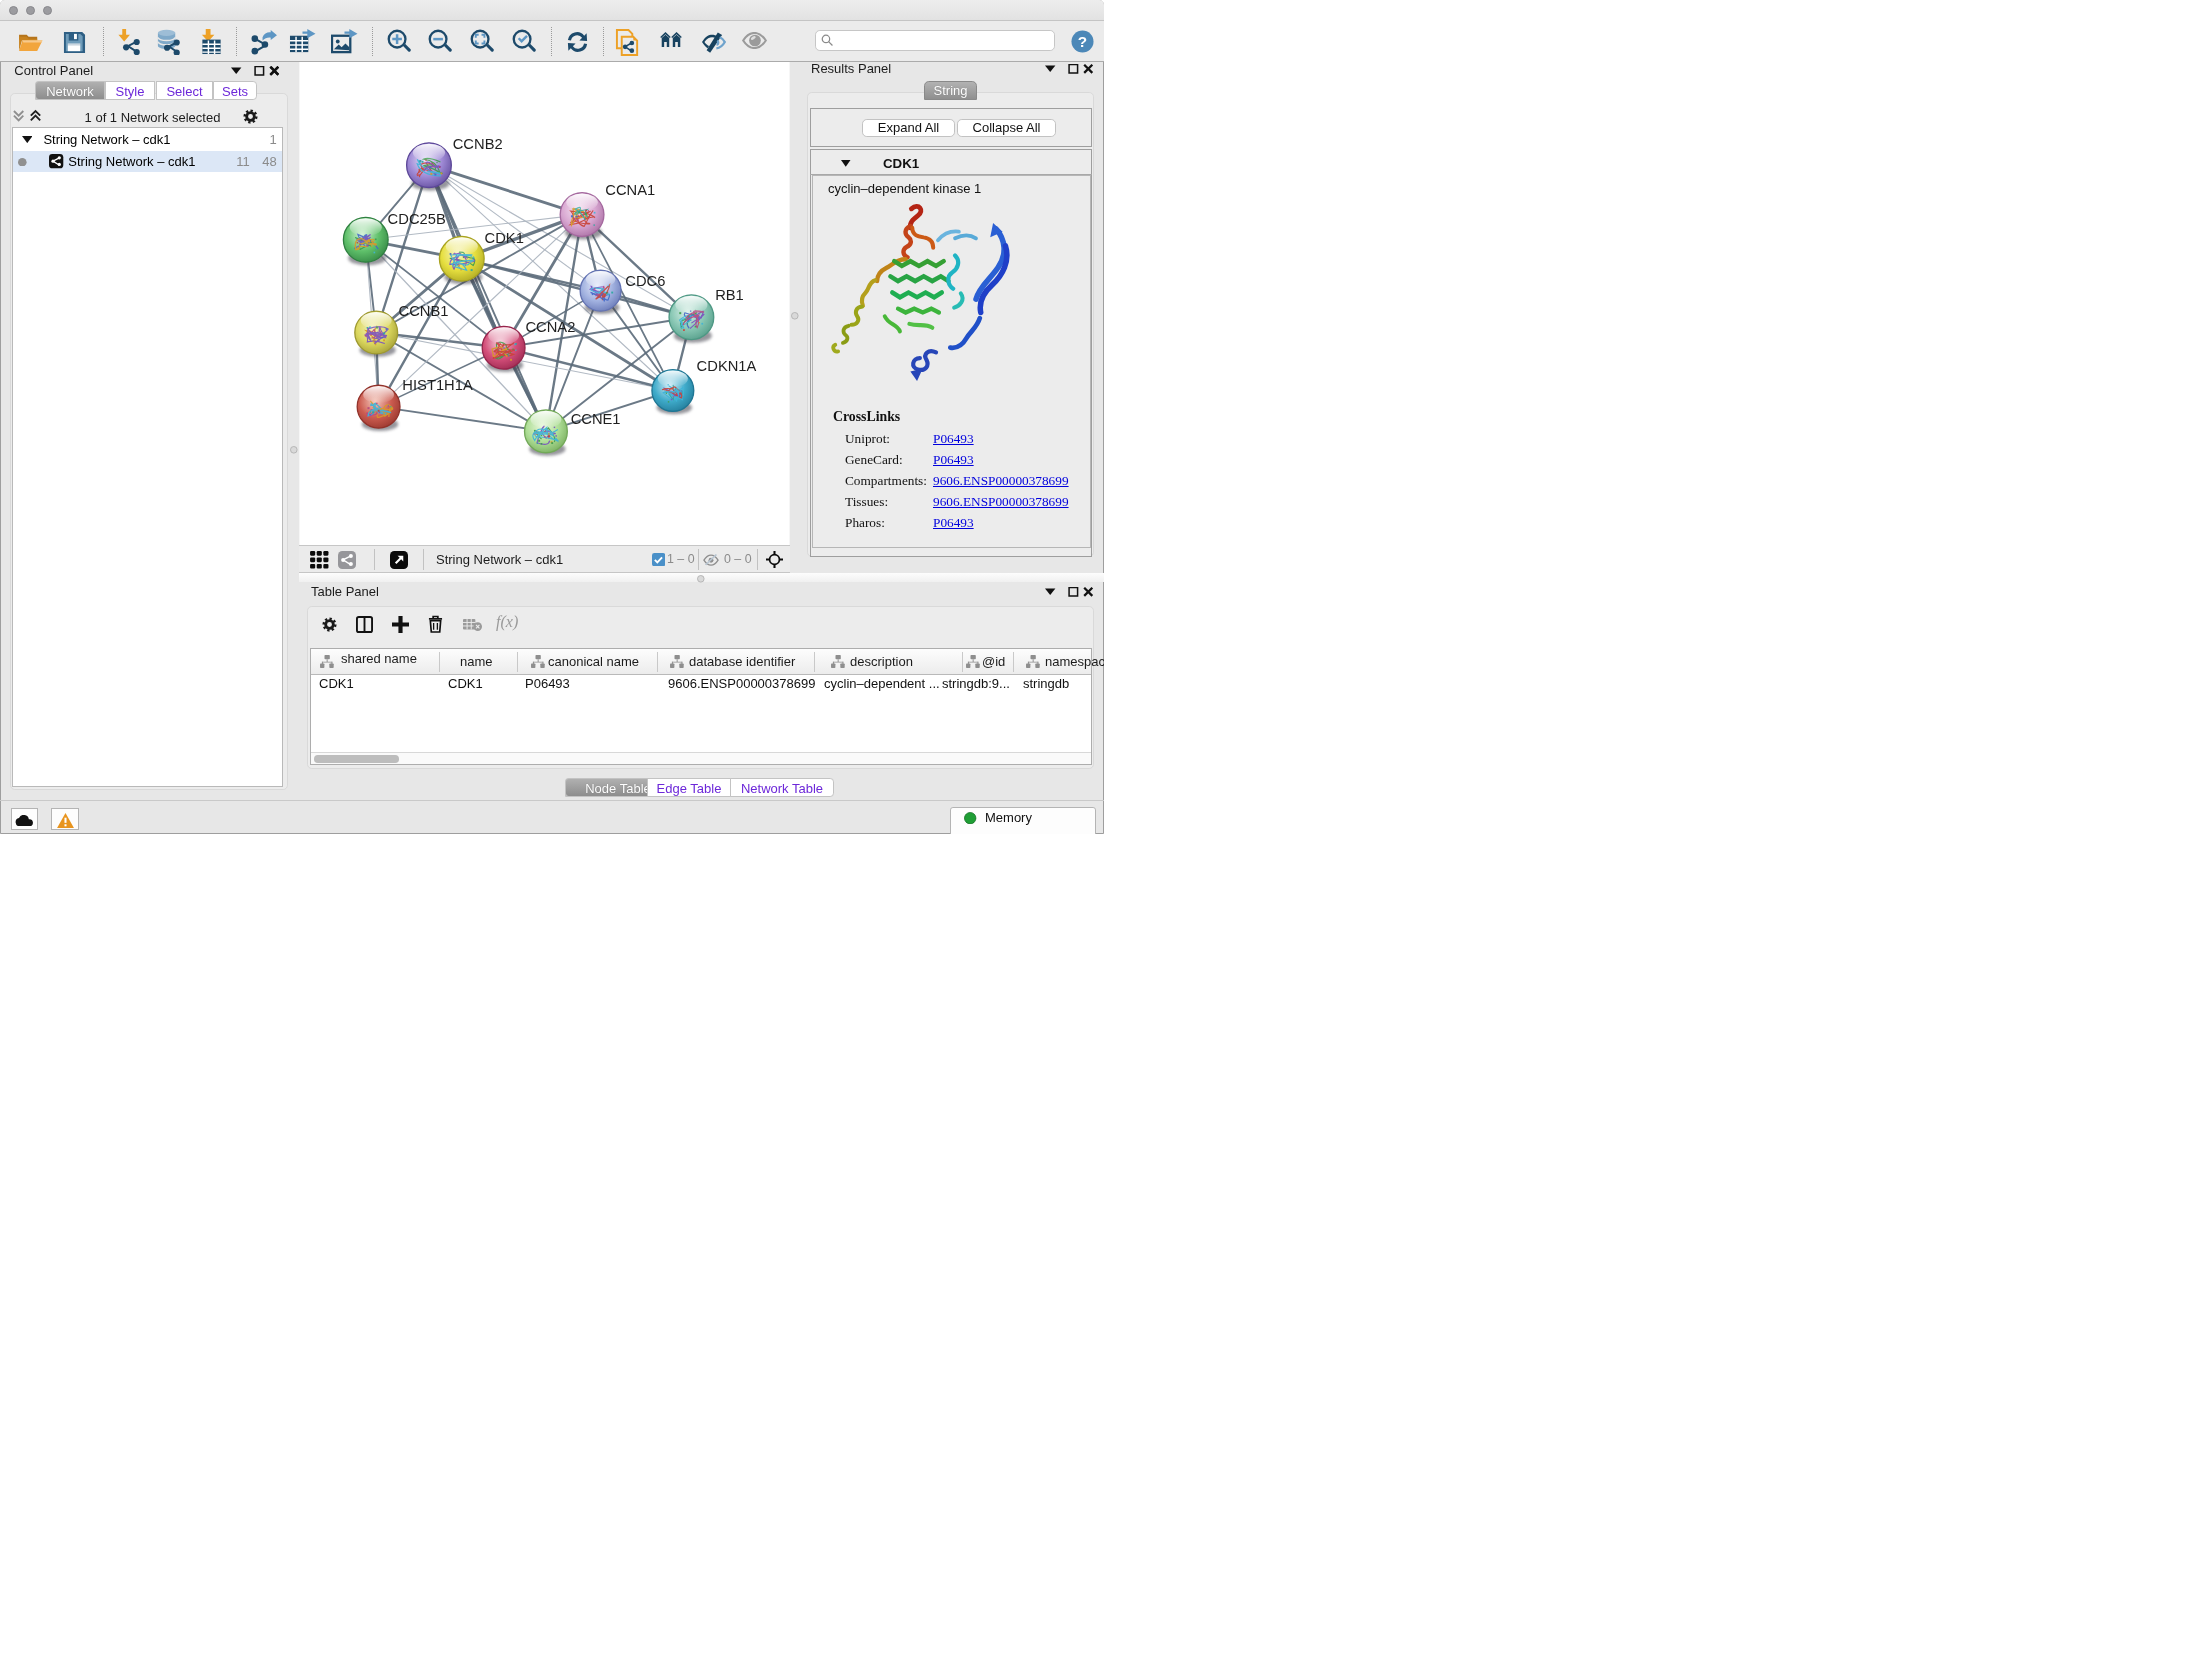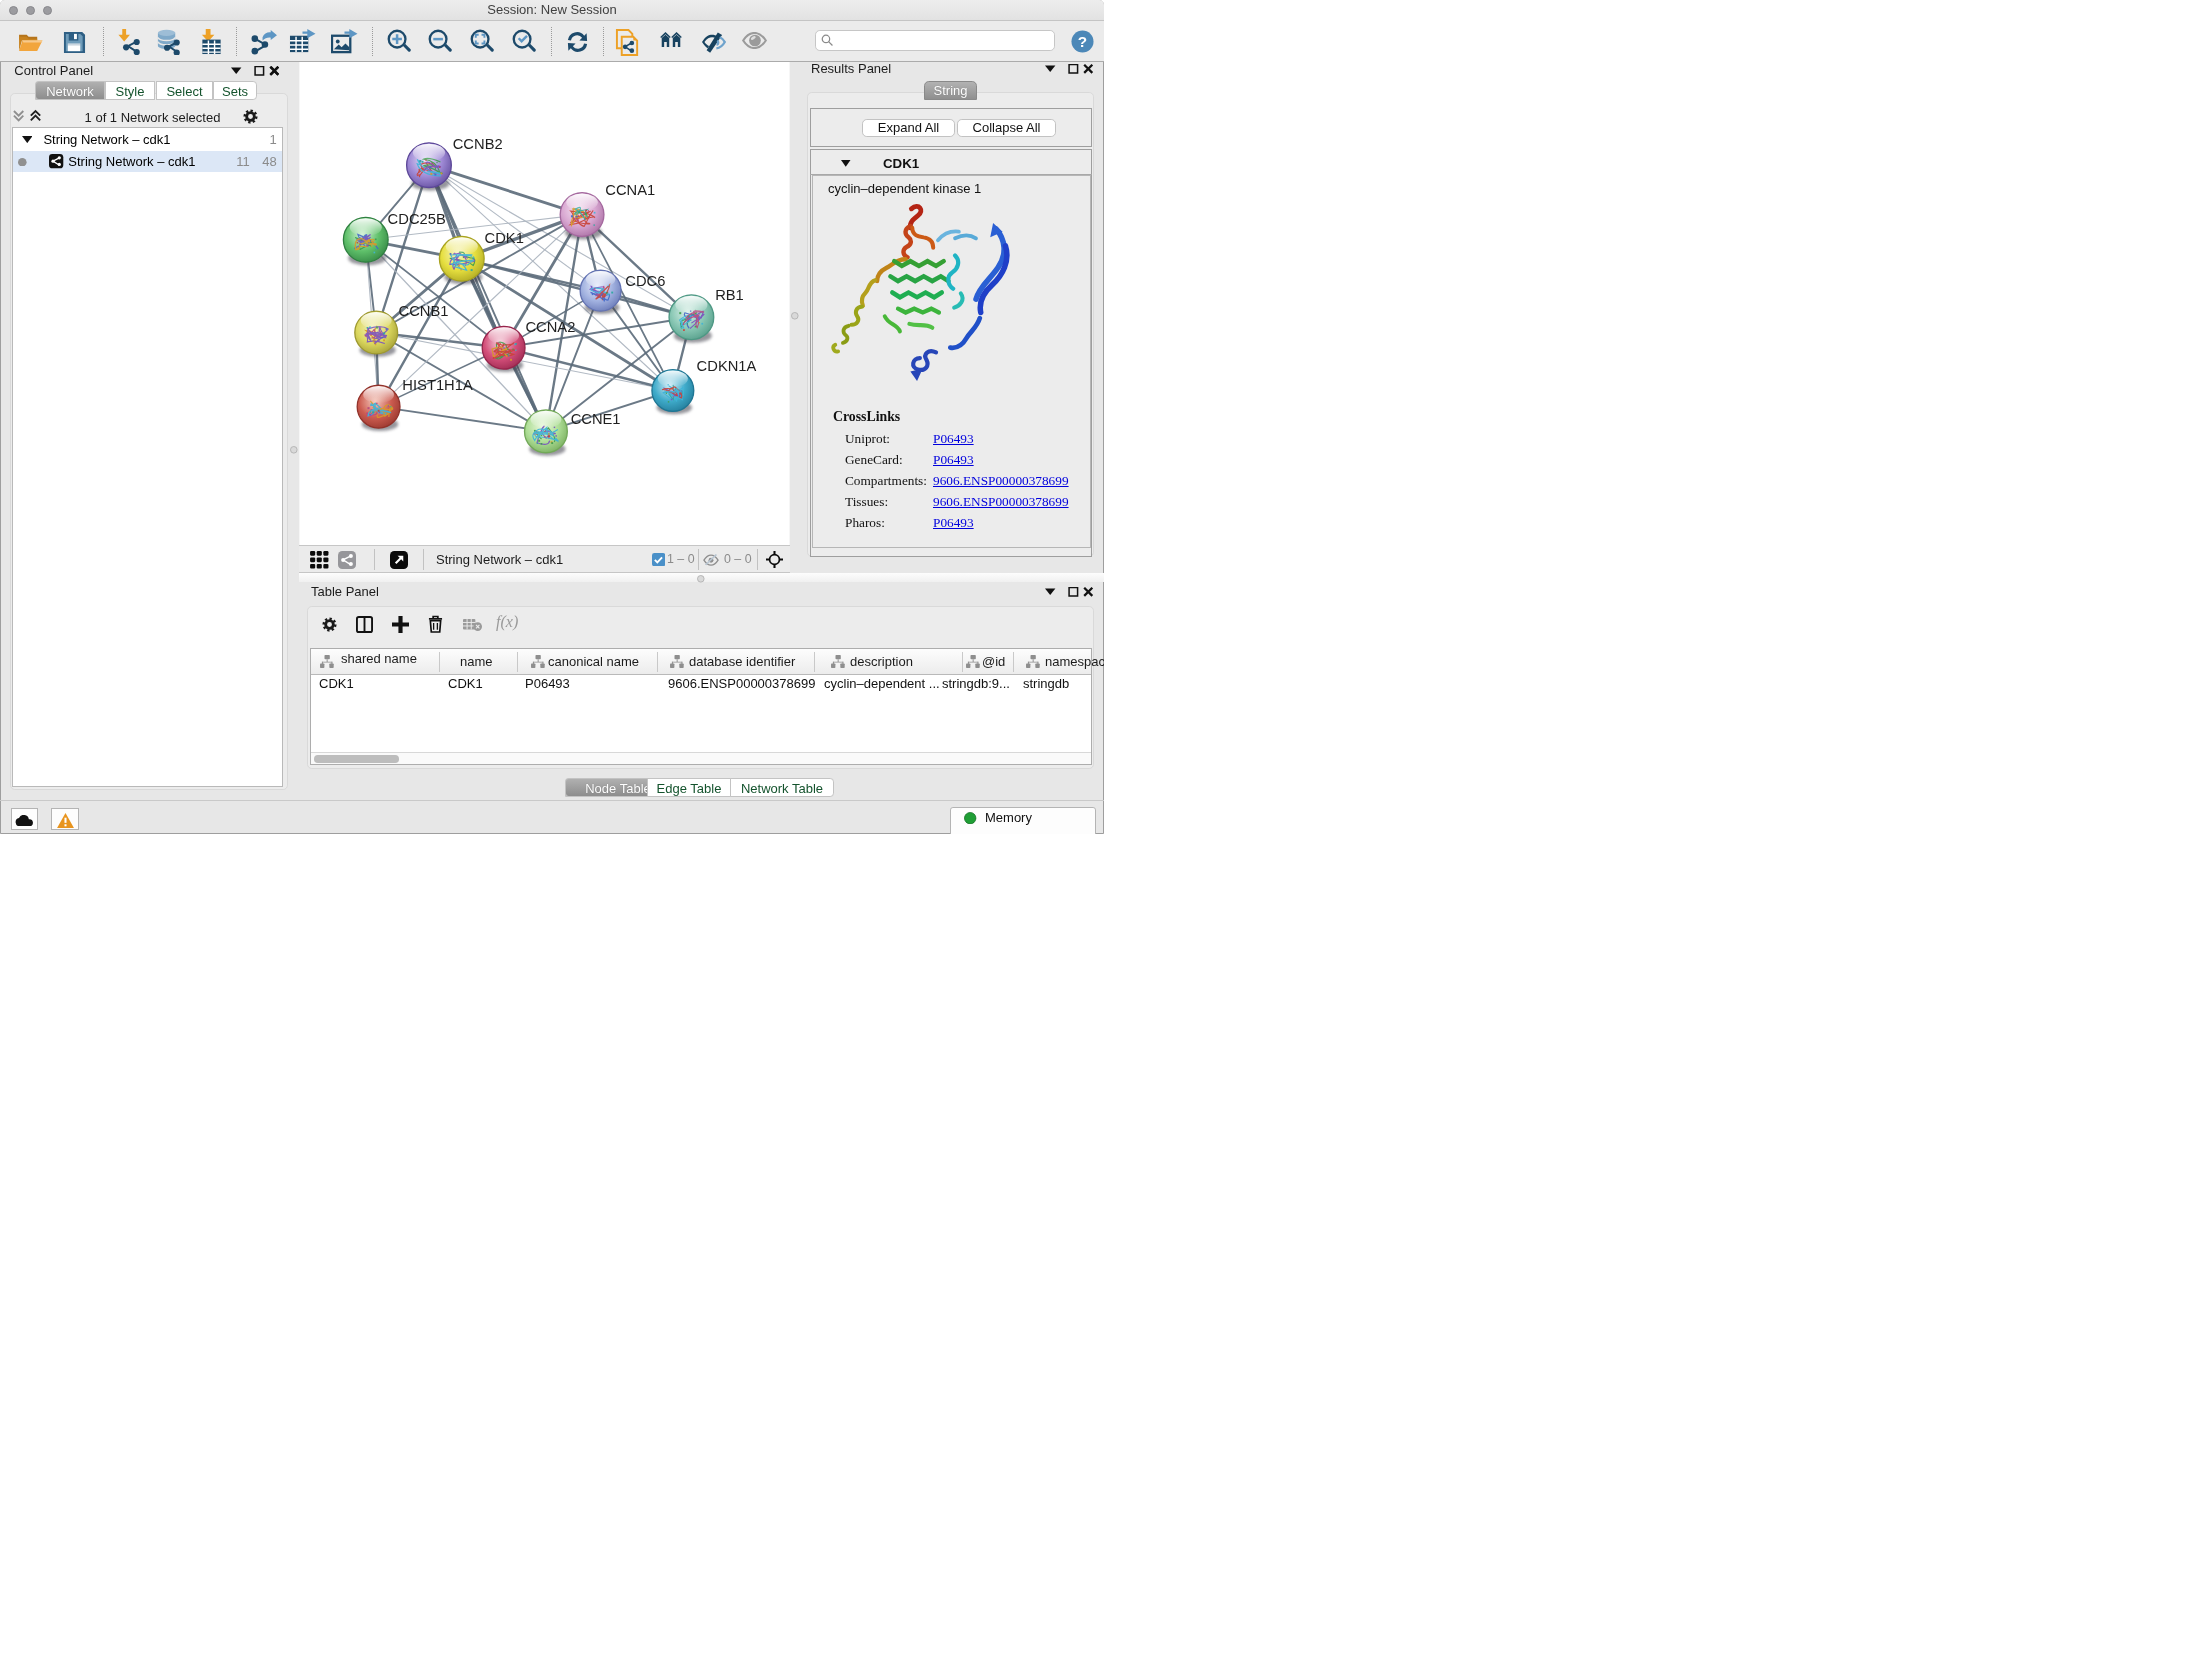--- a/index.html
+++ b/index.html
@@ -8,35 +8,34 @@
   .abs{position:absolute;}
   #titlebar{position:absolute;left:0;top:0;width:1104px;height:20px;background:linear-gradient(#ededed,#e2e2e2);border-bottom:1px solid #c4c4c4;}
   .tl{position:absolute;top:5.5px;width:9px;height:9px;border-radius:50%;background:#9c9ca0;border:0.5px solid #88888c;box-sizing:border-box;}
   #title{position:absolute;top:2.4px;left:0;width:100%;text-align:center;font-size:13px;color:#404040;}
   #toolbar{position:absolute;left:0;top:21px;width:1104px;height:40px;background:#ebebeb;border-bottom:1px solid #ababab;}
   .tbi{position:absolute;top:8.6px;}
   .tsep{position:absolute;top:5.7px;height:29.5px;width:0;border-left:1.4px dotted #9b9b9b;}
   #searchbox{position:absolute;left:815px;top:9px;width:238px;height:19px;background:#fff;border:1px solid #c6c6c6;border-radius:4.8px;}
   .phead{font-size:13px;color:#1c1c1c;}
   
-  .tab{position:absolute;z-index:4;height:19px;line-height:19px;text-align:center;font-size:13px;color:#14532d;background:#fff;border:1px solid #c3c3c3;box-sizing:border-box;}
+  .tab{position:absolute;z-index:4;height:19px;line-height:19px;text-align:center;font-size:13px;color:#6d28d9;background:#fff;border:1px solid #c3c3c3;box-sizing:border-box;}
   .tabsel{background:linear-gradient(#b0b0b0,#8d8d8d);color:#fff;text-shadow:0 -0.5px 1px rgba(0,0,0,0.3);}
   .gpanel{position:absolute;background:#ececec;border:1px solid #d9d9d9;border-radius:4.8px;box-sizing:border-box;}
   .whitebox{position:absolute;background:#fff;border:1px solid #b9b9b9;box-sizing:border-box;}
   .num{color:#8b8b8b;}
   a.lnk{color:#0000dd;text-decoration:underline;}
 </style>
 </head>
 <body>
 <div id="win">
   <div id="titlebar">
     <div class="tl" style="left:9.2px;"></div>
     <div class="tl" style="left:26px;"></div>
     <div class="tl" style="left:43px;"></div>
-    <div id="title">Session: New Session</div>
   </div>
   <div id="toolbar">
 
     <svg class="tbi" style="left:18px;top:10.5px;" width="26" height="21" viewBox="0 0 27 22">
       <path d="M1 3h8l2 2h9v3H1z" fill="#b5741c"></path>
       <path d="M1 20L1 5h8l2 2h9v2h-16z" fill="#c8821e"></path>
       <path d="M4.5 9h21L20 20H1z" fill="#f2a53c"></path>
       <path d="M4.5 9h21l-1 2h-19z" fill="#f7c98c"></path>
     </svg>
 

